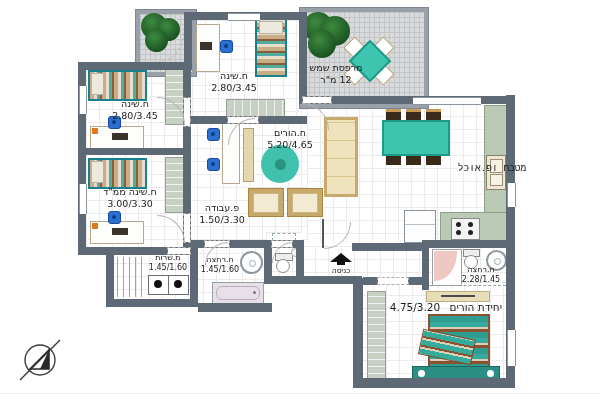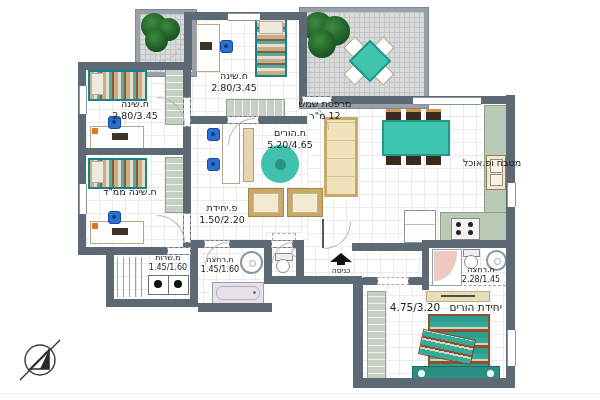--- a/index.html
+++ b/index.html
@@ -240,33 +240,34 @@
   <div class="lbl" style="left:202px;top:70px;width:64px;">
     <span>ח.שינה</span>
     <span class="dims">2.80/3.45</span>
   </div>
   <div class="lbl" style="left:103px;top:98px;width:64px;">
     <span>ח.שינה</span>
     <span class="dims">2.80/3.45</span>
   </div>
   <div class="lbl" style="left:88px;top:186px;width:84px;">
     <span>ח.שינה ממ"ד</span>
+    <span class="dims">3.00/3.30</span>
   </div>
   <div class="lbl" style="left:256px;top:127px;width:68px;">
     <span>ח.הורים</span>
     <span class="dims">5.20/4.65</span>
   </div>
   <div class="lbl" style="left:194px;top:202px;width:56px;">
-    <span>פ.יחידת</span>
-    <span class="dims">1.50/2.20</span>
-  </div>
-  <div class="lbl" style="left:448px;top:157px;width:88px;">
+    <span>פ.עבודה</span>
+    <span class="dims">1.50/3.30</span>
+  </div>
+  <div class="lbl" style="left:448px;top:163px;width:88px;font-family:Liberation Mono, monospace;">
     <span>מטבח ופ.אוכל</span>
   </div>
-  <div class="lbl" style="left:289px;top:62px;width:72px;margin-top:36px;">
+  <div class="lbl" style="left:300px;top:62px;width:72px;">
     <span>מרפסת שמש</span>
     <span class="dims">12 מ"ר</span>
   </div>
   <div class="lbl small" style="left:142px;top:253px;width:52px;">
     <span>מ.שרות</span>
     <span class="dims">1.45/1.60</span>
   </div>
   <div class="lbl small" style="left:196px;top:255px;width:48px;">
     <span>ח.רחצה</span>
     <span class="dims">1.45/1.60</span>

